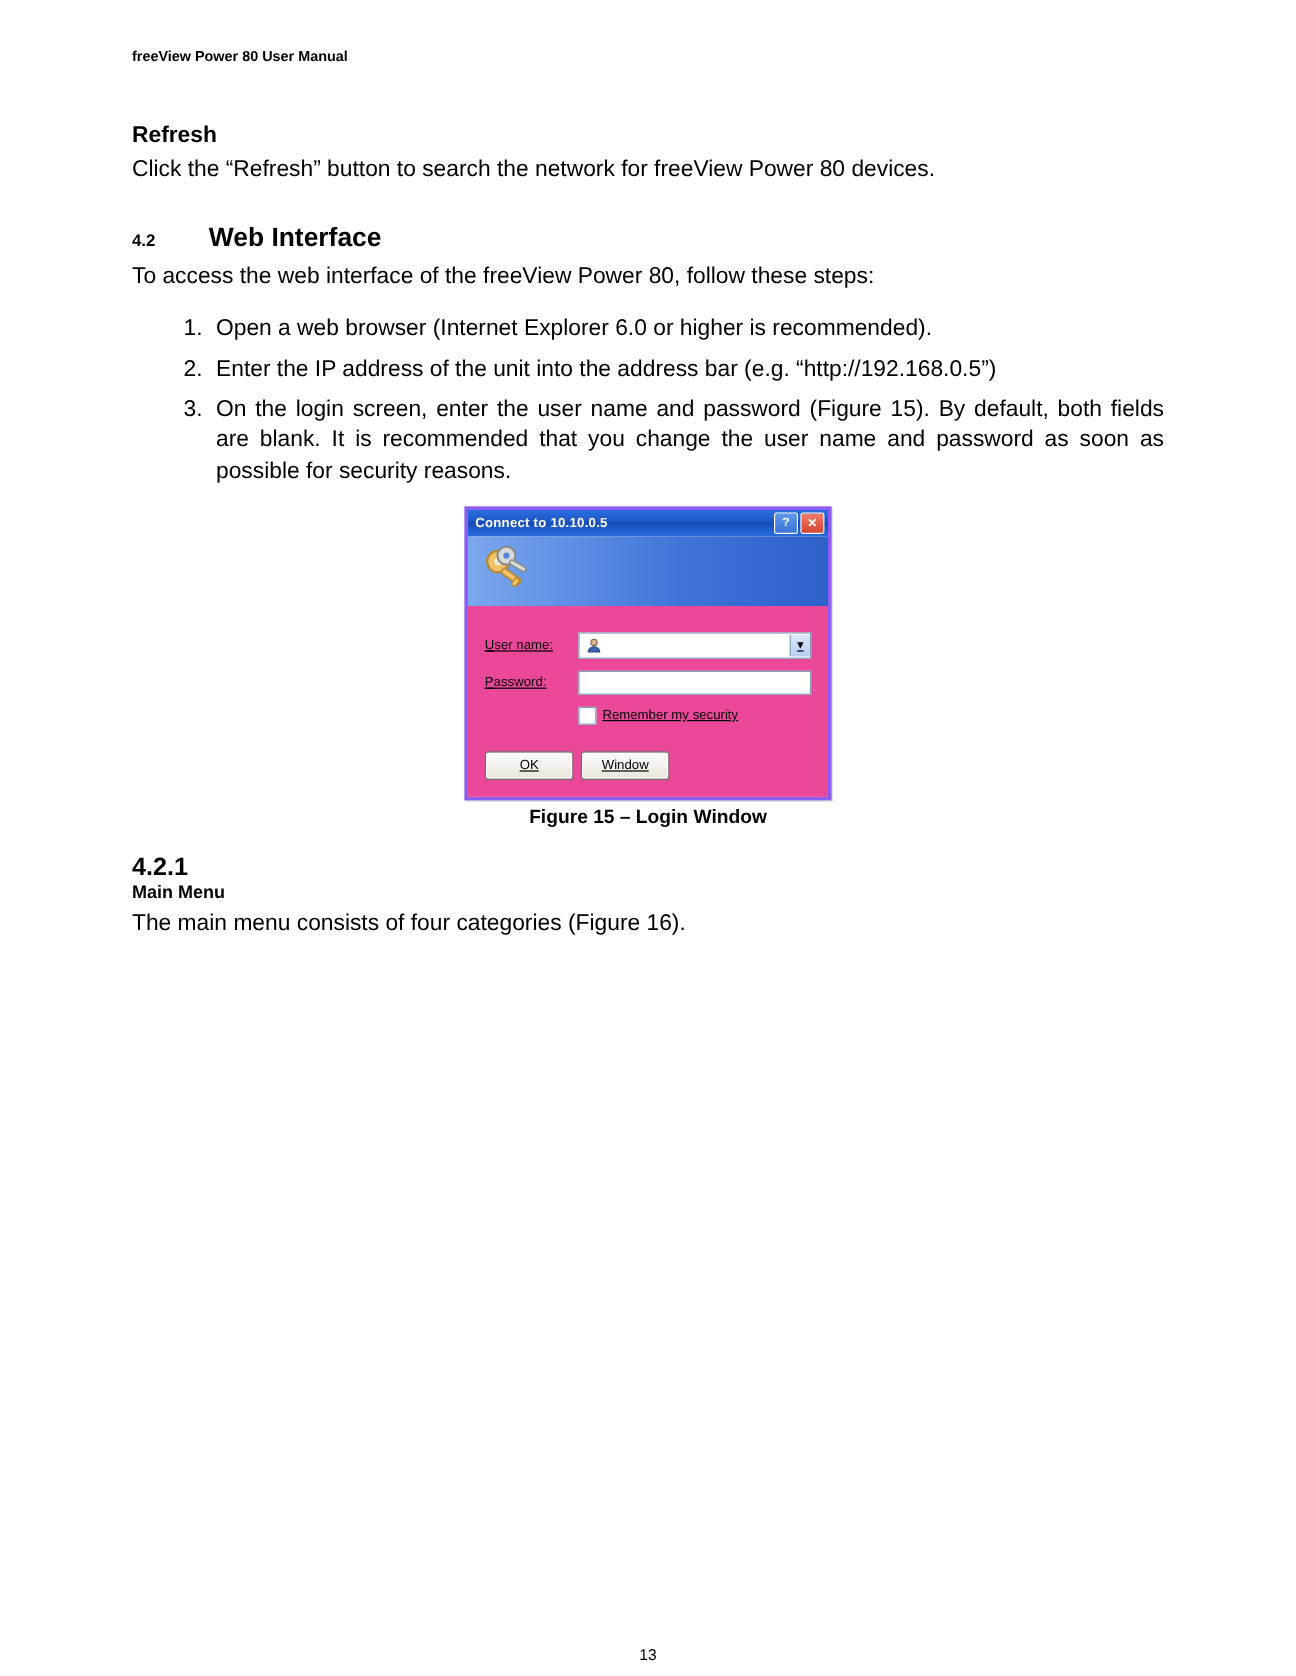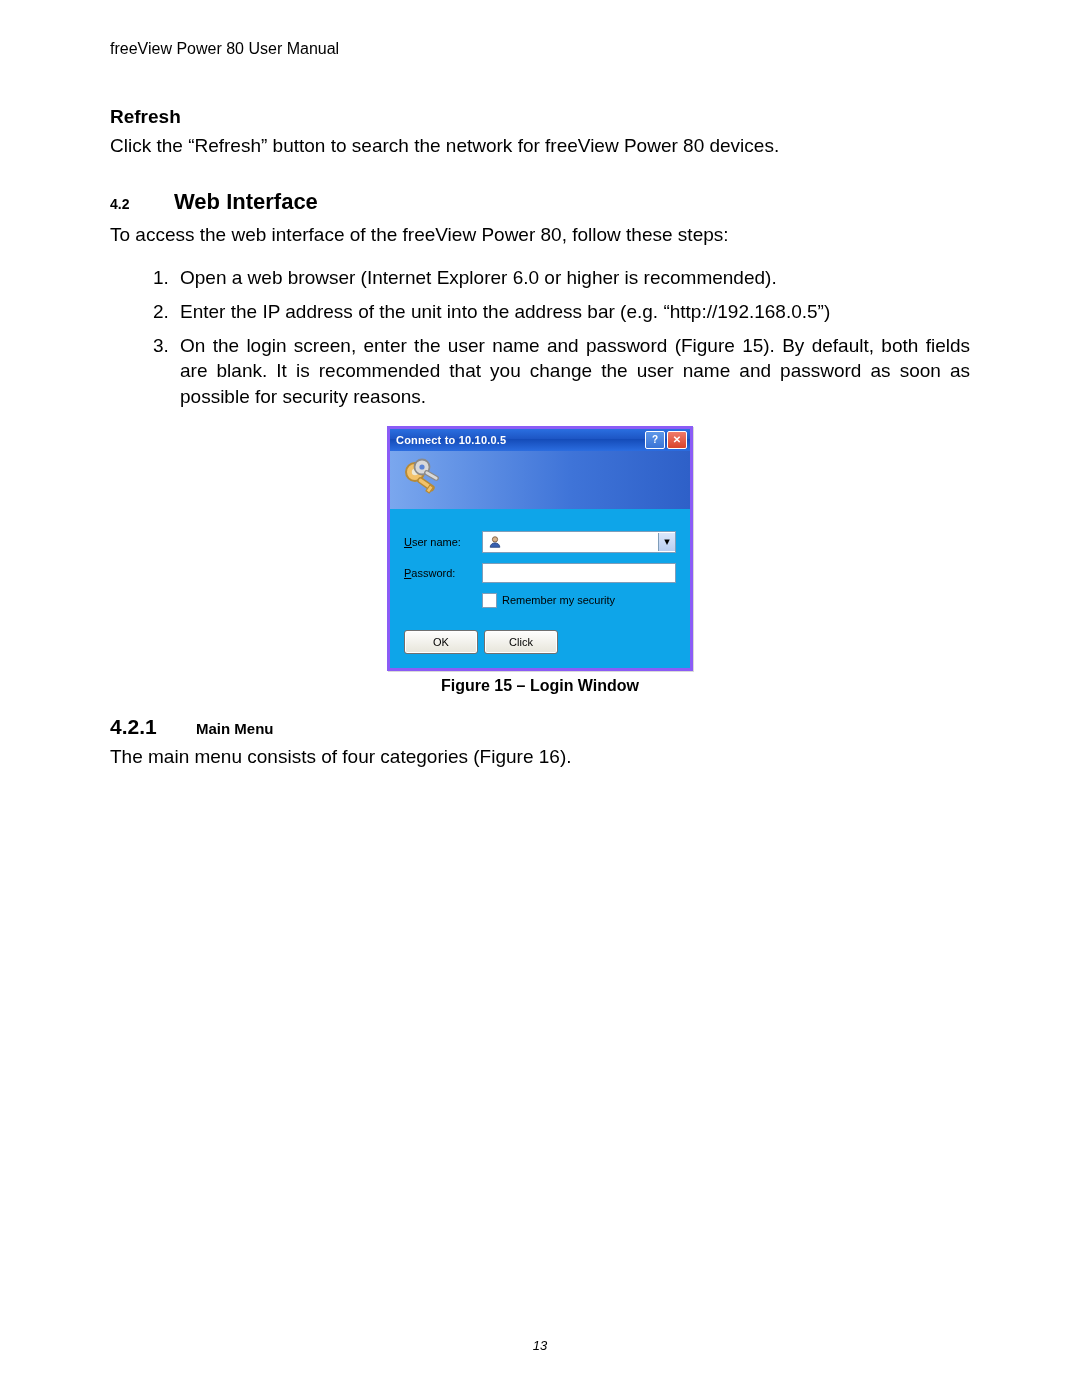--- a/index.html
+++ b/index.html
@@ -12,37 +12,38 @@
     color: #000000;
     position: relative;
   }
   .page {
     position: absolute;
     left: 110px;
     top: 40px;
     width: 860px;
   }
   .running-header {
-    font-size: 16px;
+    font-size: 12px;
     margin-bottom: 48px;
+    font-weight: bold;
   }
   .subhead-bold {
     font-weight: 700;
     font-size: 19px;
     margin-bottom: 6px;
   }
   .body-text {
     font-size: 19px;
     line-height: 1.3;
     margin-bottom: 18px;
   }
   .sec-row { display: flex; align-items: baseline; margin-top: 30px; margin-bottom: 8px; }
   .sec-num { font-weight: 700; font-size: 14px; width: 64px; }
   .sec-title { font-weight: 700; font-size: 22px; }
-  .sub-row { display: flex; align-items: baseline; margin-top: 20px; margin-bottom: 6px; }
+  .sub-row { display: flex; align-items: baseline; margin-top: 20px; margin-bottom: 6px; flex-direction: column; }
   .sub-num { font-weight: 700; font-size: 21px; width: 86px; }
   .sub-title { font-weight: 700; font-size: 15px; }
   ol.steps { margin: 4px 0 16px 0; padding-left: 28px; font-size: 19px; line-height: 1.35; }
   ol.steps li { margin-bottom: 8px; padding-left: 6px; text-align: justify; margin-left: 36px; }
   .figure-wrap { width: 100%; display: flex; flex-direction: column; align-items: center; margin-top: 6px; }
   .fig-caption { font-weight: 700; font-size: 16px; margin-top: 6px; }
 
   
   .xp-dialog {
     width: 300px;
@@ -76,21 +77,22 @@
     height: 58px;
     background: linear-gradient(to right, #7aa7ee 0%, #3f74d8 60%, #2e60c8 100%);
     position: relative;
     overflow: hidden;
   }
   .xp-keys {
     position: absolute; left: 10px; top: 6px; width: 46px; height: 46px;
   }
   .xp-body {
     padding: 22px 14px 14px 14px;
-    background: #0ea5e9;
+    background: #ec4899;
+    text-decoration: underline;
   }
   .xp-row { display: flex; align-items: center; margin-bottom: 10px; }
   .xp-label { width: 78px; font-size: 11px; color: #000; }
   .xp-label .ul { text-decoration: underline; }
   .xp-field-wrap { flex: 1; display: flex; align-items: center; }
   .xp-combo {
     flex: 1;
     height: 20px;
     border: 1px solid #7f9db9;
     background: #ffffff;
@@ -124,25 +126,24 @@
     min-width: 72px; height: 22px;
     border: 1px solid #707070;
     background: linear-gradient(#fefefe, #e7e5da);
     font-size: 11px;
     display: flex; align-items: center; justify-content: center;
     border-radius: 3px;
     box-shadow: inset 0 0 0 1px #ffffff;
   }
   .page-number {
     position: absolute;
-    bottom: 44px;
+    bottom: 11px;
     left: 0; right: 0;
     text-align: center;
     font-size: 13px;
-    font-style: italic;
   }
 </style>
 </head>
 <body>
 
 <div class="page">
   <div class="running-header">freeView Power 80 User Manual</div>
 
   <div class="subhead-bold">Refresh</div>
   <div class="body-text">Click the “Refresh” button to search the network for freeView Power 80 devices.</div>
@@ -199,21 +200,21 @@
           <div class="xp-field-wrap">
             <input type="password" class="xp-input" style="">
           </div>
         </div>
         <div class="xp-check-row">
           <span class="xp-checkbox"></span>
           <span><span class="ul">R</span><span>emember my security</span></span>
         </div>
         <div class="xp-btn-row">
           <div class="xp-btn">OK</div>
-          <div class="xp-btn">Click</div>
+          <div class="xp-btn">Window</div>
         </div>
       </div>
     </div>
     <div class="fig-caption">Figure 15 – Login Window</div>
   </div>
 
   <div class="sub-row">
     <div class="sub-num">4.2.1</div>
     <div class="sub-title">Main Menu</div>
   </div>

